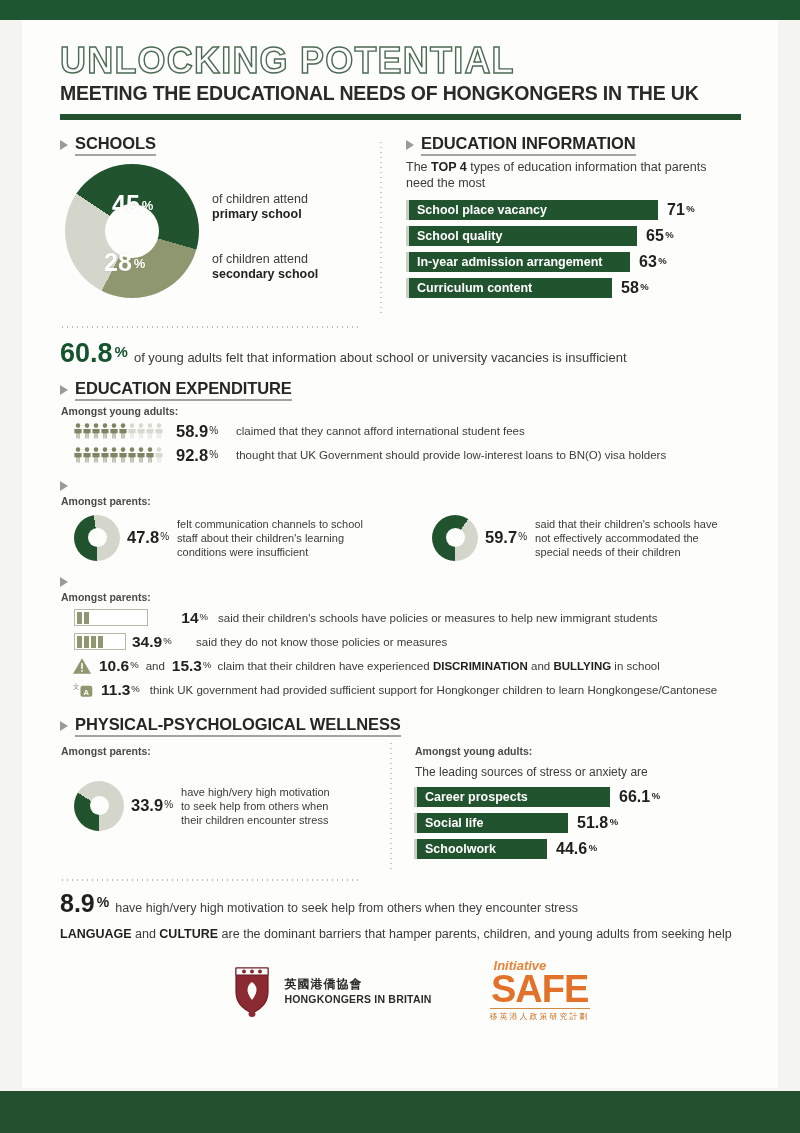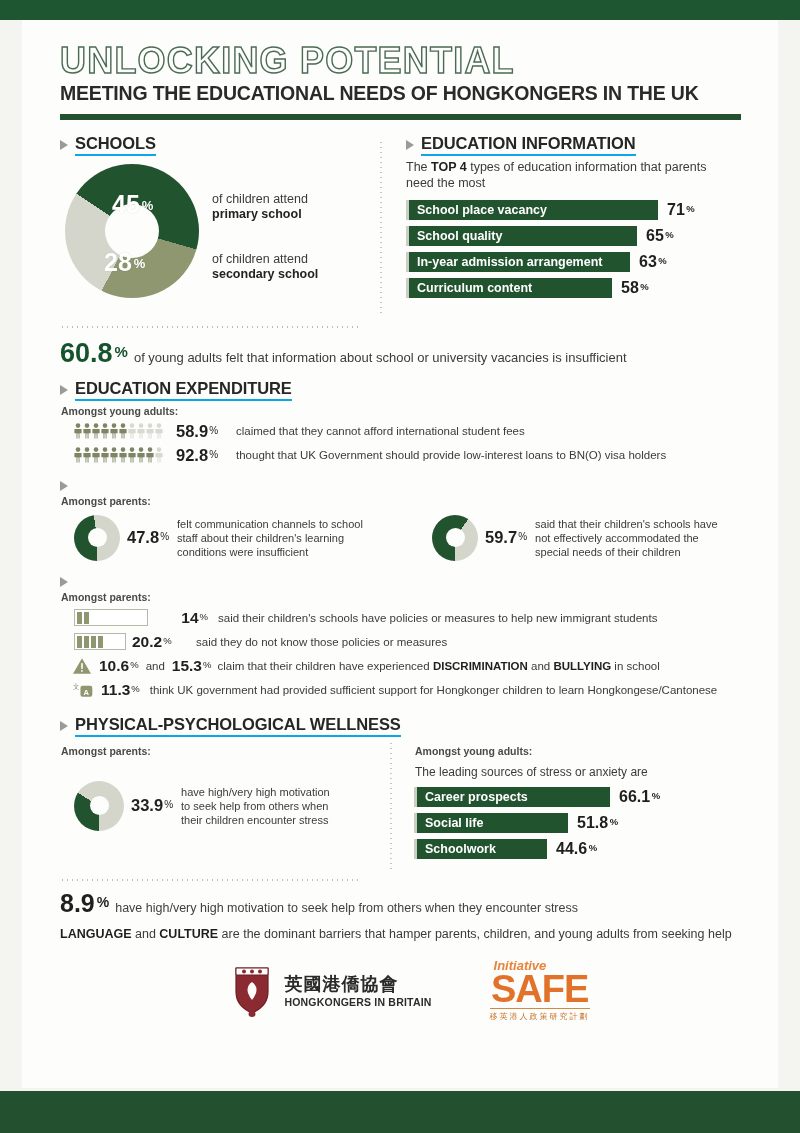--- a/index.html
+++ b/index.html
@@ -33,21 +33,21 @@
   .title-rule { height: 6px; background: #23512f; margin-top: 9px; width: 681px; }
 
   
   .sec-h { display: flex; align-items: center; gap: 7px; margin-bottom: 2px; }
   .tri {
     width: 0; height: 0; border-left: 8px solid #9b9b96;
     border-top: 5.5px solid transparent; border-bottom: 5.5px solid transparent;
   }
   .sec-title {
     font-size: 16.5px; font-weight: 700; color: #262625; letter-spacing: -0.1px;
-    border-bottom: 2px solid #0ea5e9; padding-bottom: 1px; display: inline-block;
+    border-bottom: 2px solid #a3a3a3; padding-bottom: 1px; display: inline-block;
   }
   .amongst { font-size: 10.5px; font-weight: 700; color: #4a4a46; margin: 4px 0 2px 1px; }
 
   
   .dot-h { height: 2px; background-image: radial-gradient(circle, #bdbdb7 1px, transparent 1.1px);
            background-size: 5px 2px; background-repeat: repeat-x; }
   .dot-v { width: 2px; background-image: radial-gradient(circle, #c6c6c0 1px, transparent 1.1px);
            background-size: 2px 5px; background-repeat: repeat-y; }
 
   
@@ -130,21 +130,21 @@
   .foot-stat { display: flex; align-items: baseline; margin-top: 8px; }
   .foot-stat .num { font-size: 25px; font-weight: 700; color: #1f1f1d; }
   .foot-stat .num sup { font-size: 14px; vertical-align: 5px; margin-left: 2px; }
   .foot-stat .txt { font-size: 12.5px; color: #404040; margin-left: 6px; }
   .foot-para { font-size: 12.5px; color: #3b3b38; margin-top: 7px; line-height: 1.45; }
   .foot-para b { color: #1f1f1d; }
 
   
   .logos { display: flex; align-items: center; justify-content: center; gap: 58px; margin-top: 16px; }
   .logo-hkb { display: flex; align-items: center; gap: 10px; }
-  .hkb-txt-cn { font-size: 18px; color: #2b2b29; font-weight: 700; letter-spacing: 1px; }
+  .hkb-txt-cn { font-size: 12px; color: #2b2b29; font-weight: 700; letter-spacing: 1px; }
   .hkb-txt-en { font-size: 10.5px; color: #2b2b29; font-weight: 700; letter-spacing: .2px; }
   .logo-safe { text-align: center; }
   .safe-init { font-size: 13px; color: #e8833a; font-style: italic; font-weight: 700; text-align: left;
                margin-left: 4px; line-height: 1; }
   .safe-main { font-size: 38px; color: #e2722a; font-weight: 700; letter-spacing: -1px; line-height: .92; }
   .safe-sub { font-size: 8px; color: #c9762e; letter-spacing: 2px; border-top: 1.2px solid #d08a44;
               padding-top: 2px; margin-top: 1px; }
 </style>
 </head>
 <body>
@@ -364,21 +364,21 @@
           <div class="crt">said their children's schools have policies or measures to help new immigrant students</div>
         </div>
 
         <div class="cr" style="padding-left:14px;">
           <div class="meter" style="width:52px;">
             <div class="mbar"></div>
             <div class="mbar"></div>
             <div class="mbar"></div>
             <div class="mbar"></div>
           </div>
-          <div class="crv" style="width:60px;"><span>20.2</span><sup>%</sup></div>
+          <div class="crv" style="width:60px;"><span>34.9</span><sup>%</sup></div>
           <div class="crt" style="margin-left:4px;">said they do not know those policies or measures</div>
         </div>
 
         <div class="cr" style="padding-left:12px;">
           <svg class="warn-ic" viewBox="0 0 24 22">
             <path d="M12 1.5 L23 20.5 L1 20.5 Z" fill="#8e9770"></path>
             <rect x="11" y="7.5" width="2" height="7" fill="#fdfdfb"></rect>
             <rect x="11" y="16" width="2" height="2" fill="#fdfdfb"></rect>
           </svg>
           <div class="crv" style="margin-left:7px;"><span>10.6</span><sup>%</sup></div>

